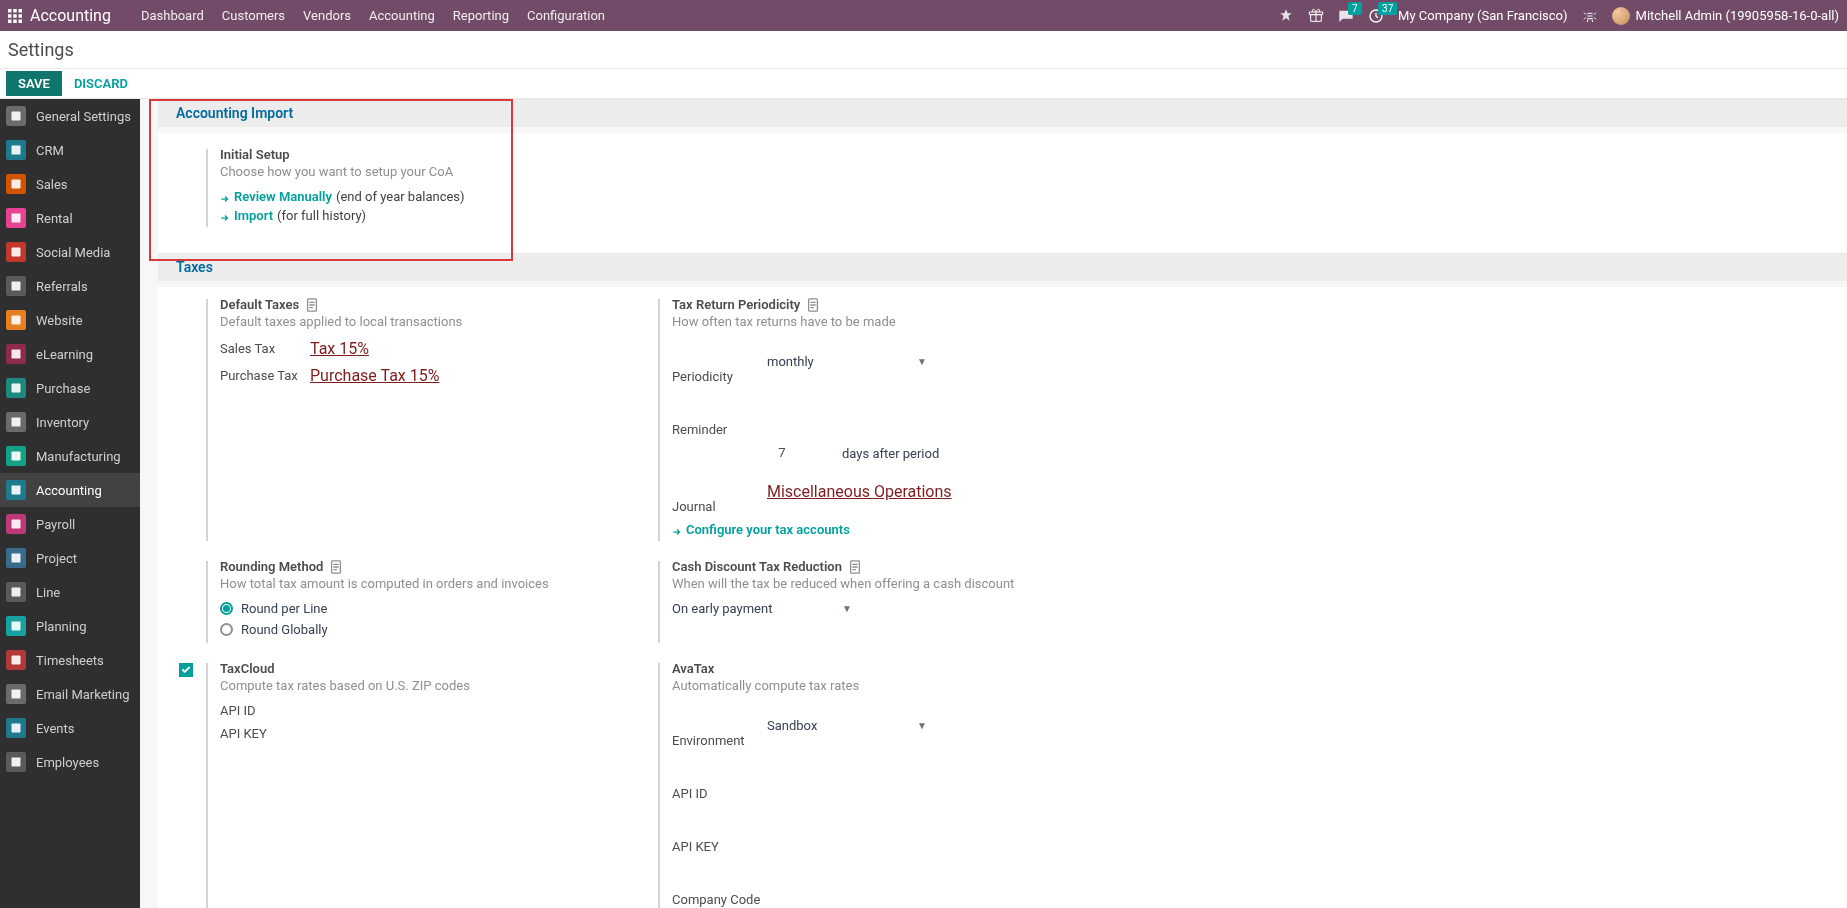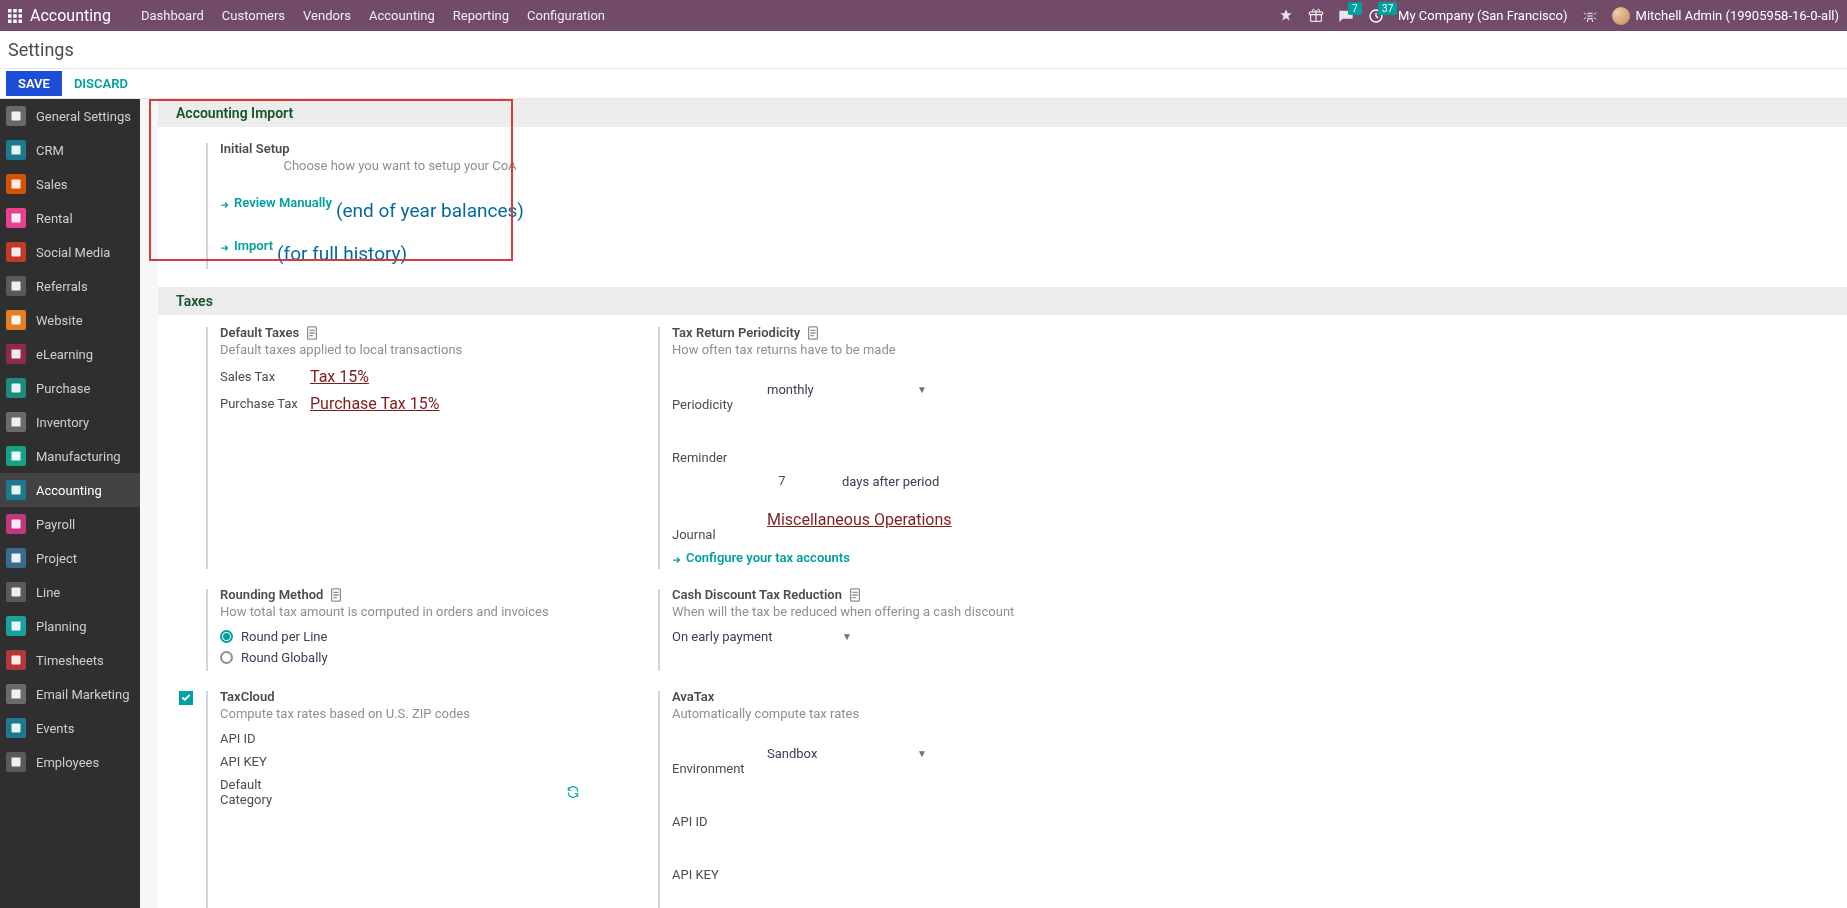--- a/index.html
+++ b/index.html
@@ -24,45 +24,45 @@
 
 .header-row { display: flex; align-items: center; border-bottom: 1px solid #e7e7e7; padding: 0 8px; height: 38px; }
 .breadcrumb { font-size: 18px; color: #4c4c4c; }
 .search-wrap { margin-left: auto; display: flex; align-items: center; width: 785px; border-bottom: 1px solid #00a09d; }
 .search-input { flex: 1; border: none; outline: none; font-size: 13px; padding: 4px 0 4px 2px; color:#6b7280; }
 .search-icon { width: 16px; height: 16px; margin-left: 6px; }
 .search-icon svg { width: 100%; height: 100%; stroke: #4c4c4c; fill:none; stroke-width:2; }
 
 
 .action-bar { display: flex; align-items: center; padding: 6px 0 6px 6px; border-bottom: 1px solid #e7e7e7; height: 30px;}
-.btn-save { background: #1d4ed8; color:#fff; padding: 5px 12px; font-size: 13px; font-weight: 600; border: none; cursor: pointer; }
+.btn-save { background: #0f766e; color:#fff; padding: 5px 12px; font-size: 13px; font-weight: 600; border: none; cursor: pointer; }
 .btn-discard { color:#00a09d; font-size: 13px; font-weight: 600; padding: 5px 12px; cursor: pointer; }
 
 
 .main { display: flex; height: calc(100vh - 99px); }
 .sidebar { width: 140px; background: #2f2f2f; overflow-y: auto; }
 .side-item { display: flex; align-items: center; height: 34px; padding: 0 6px; color: #cfcfcf; font-size: 13px; cursor: pointer; gap: 10px; }
 .side-item.active { background: #424242; color: #fff; }
 .side-icon { width: 20px; height: 20px; display: flex; align-items: center; justify-content: center; border-radius: 2px; flex-shrink:0;}
 .side-icon svg { width: 12px; height: 12px; fill: #fff; }
 
 
 .content { flex: 1; background: #f7f7f7; overflow-y: auto; position: relative; padding-left: 18px; }
-.section-header { background: #ececec; padding: 6px 18px; font-weight: 600; color: #14532d; font-size: 14px; margin-bottom: 0; }
-.section-body { background: #fff; padding: 14px 20px 18px; display: flex; gap: 40px; flex-wrap: wrap; text-align: center; }
+.section-header { background: #ececec; padding: 6px 18px; font-weight: 600; color: #0369a1; font-size: 14px; margin-bottom: 6px; }
+.section-body { background: #fff; padding: 14px 20px 26px; display: flex; gap: 40px; flex-wrap: wrap; }
 .col { display: flex; gap: 12px; }
 .col-bar { width: 2px; background: #d1d5db; align-self: stretch; margin-top:2px;}
 .col-content { min-width: 360px; }
 .subtitle { font-weight: 600; color: #4c4c4c; font-size: 13px; margin-bottom: 2px; display:flex; align-items:center; gap:6px;}
 .desc { color: #8f8f8f; font-size: 13px; margin-bottom: 10px; }
 .link-row { display: flex; align-items: center; gap: 4px; margin-bottom: 4px; }
 .arrow-icon { width: 10px; height:10px; }
 .arrow-icon svg { width:100%; height:100%; fill:#00a09d; }
 .link-text { color: #00a09d; font-weight: 600; font-size: 13px; cursor: pointer; }
-.link-muted { color: #0369a1; font-size: 19px; margin-top: 16px; }
+.link-muted { color: #404040; font-size: 13px; }
 .doc-icon { width:14px; height:14px; }
 .doc-icon svg{ width:100%; height:100%; fill:none; stroke:#8f8f8f; stroke-width:1.5;}
 .field-row { display: flex; align-items: center; margin-bottom: 8px; }
 .field-label { width: 90px; color: #4c4c4c; font-size: 13px; flex-shrink:0;}
 .field-label-wide { width: 95px; color: #4c4c4c; font-size: 13px; flex-shrink:0;margin-top:30px;}
 .field-value { color: #7f1d1d; font-size: 16px; text-decoration: underline; }
 .select-like { display:inline-flex; align-items:center; gap: 80px; border-bottom: 1px solid transparent; cursor:pointer; min-width:160px; justify-content:space-between;}
 .select-caret { font-size:10px; color:#6b7280; }
 .radio-row { display: flex; align-items: center; gap: 8px; margin-bottom: 6px; cursor:pointer;}
 .radio { width: 13px; height: 13px; border: 2px solid #8f8f8f; border-radius: 50%; display:inline-flex; align-items:center; justify-content:center;}
@@ -467,27 +467,20 @@
           <div class="subtitle">
               <span>TaxCloud</span>
             </div>
           <div class="desc">Compute tax rates based on U.S. ZIP codes</div>
           <div class="field-row">
               <span class="field-label">API ID</span>
             </div>
           <div class="field-row">
               <span class="field-label">API KEY</span>
             </div>
-          <div class="field-row">
-            <span class="field-label" style="width:70px;">Default Category</span>
-            <span style="flex:1;"></span>
-            <span class="refresh-icon" style="margin-left:180px;"><svg viewBox="0 0 24 24">
-                  <path d="M20 11A8 8 0 0 0 5 7M4 13a8 8 0 0 0 15 4M4 4v5h5M20 20v-5h-5"></path>
-                </svg></span>
-          </div>
         </div>
       </div>
       <div class="right-group">
         <div class="col-bar"></div>
         <div class="col-content">
           <div class="subtitle">
               <span>AvaTax</span>
             </div>
           <div class="desc">Automatically compute tax rates</div>
           <div class="field-row">

